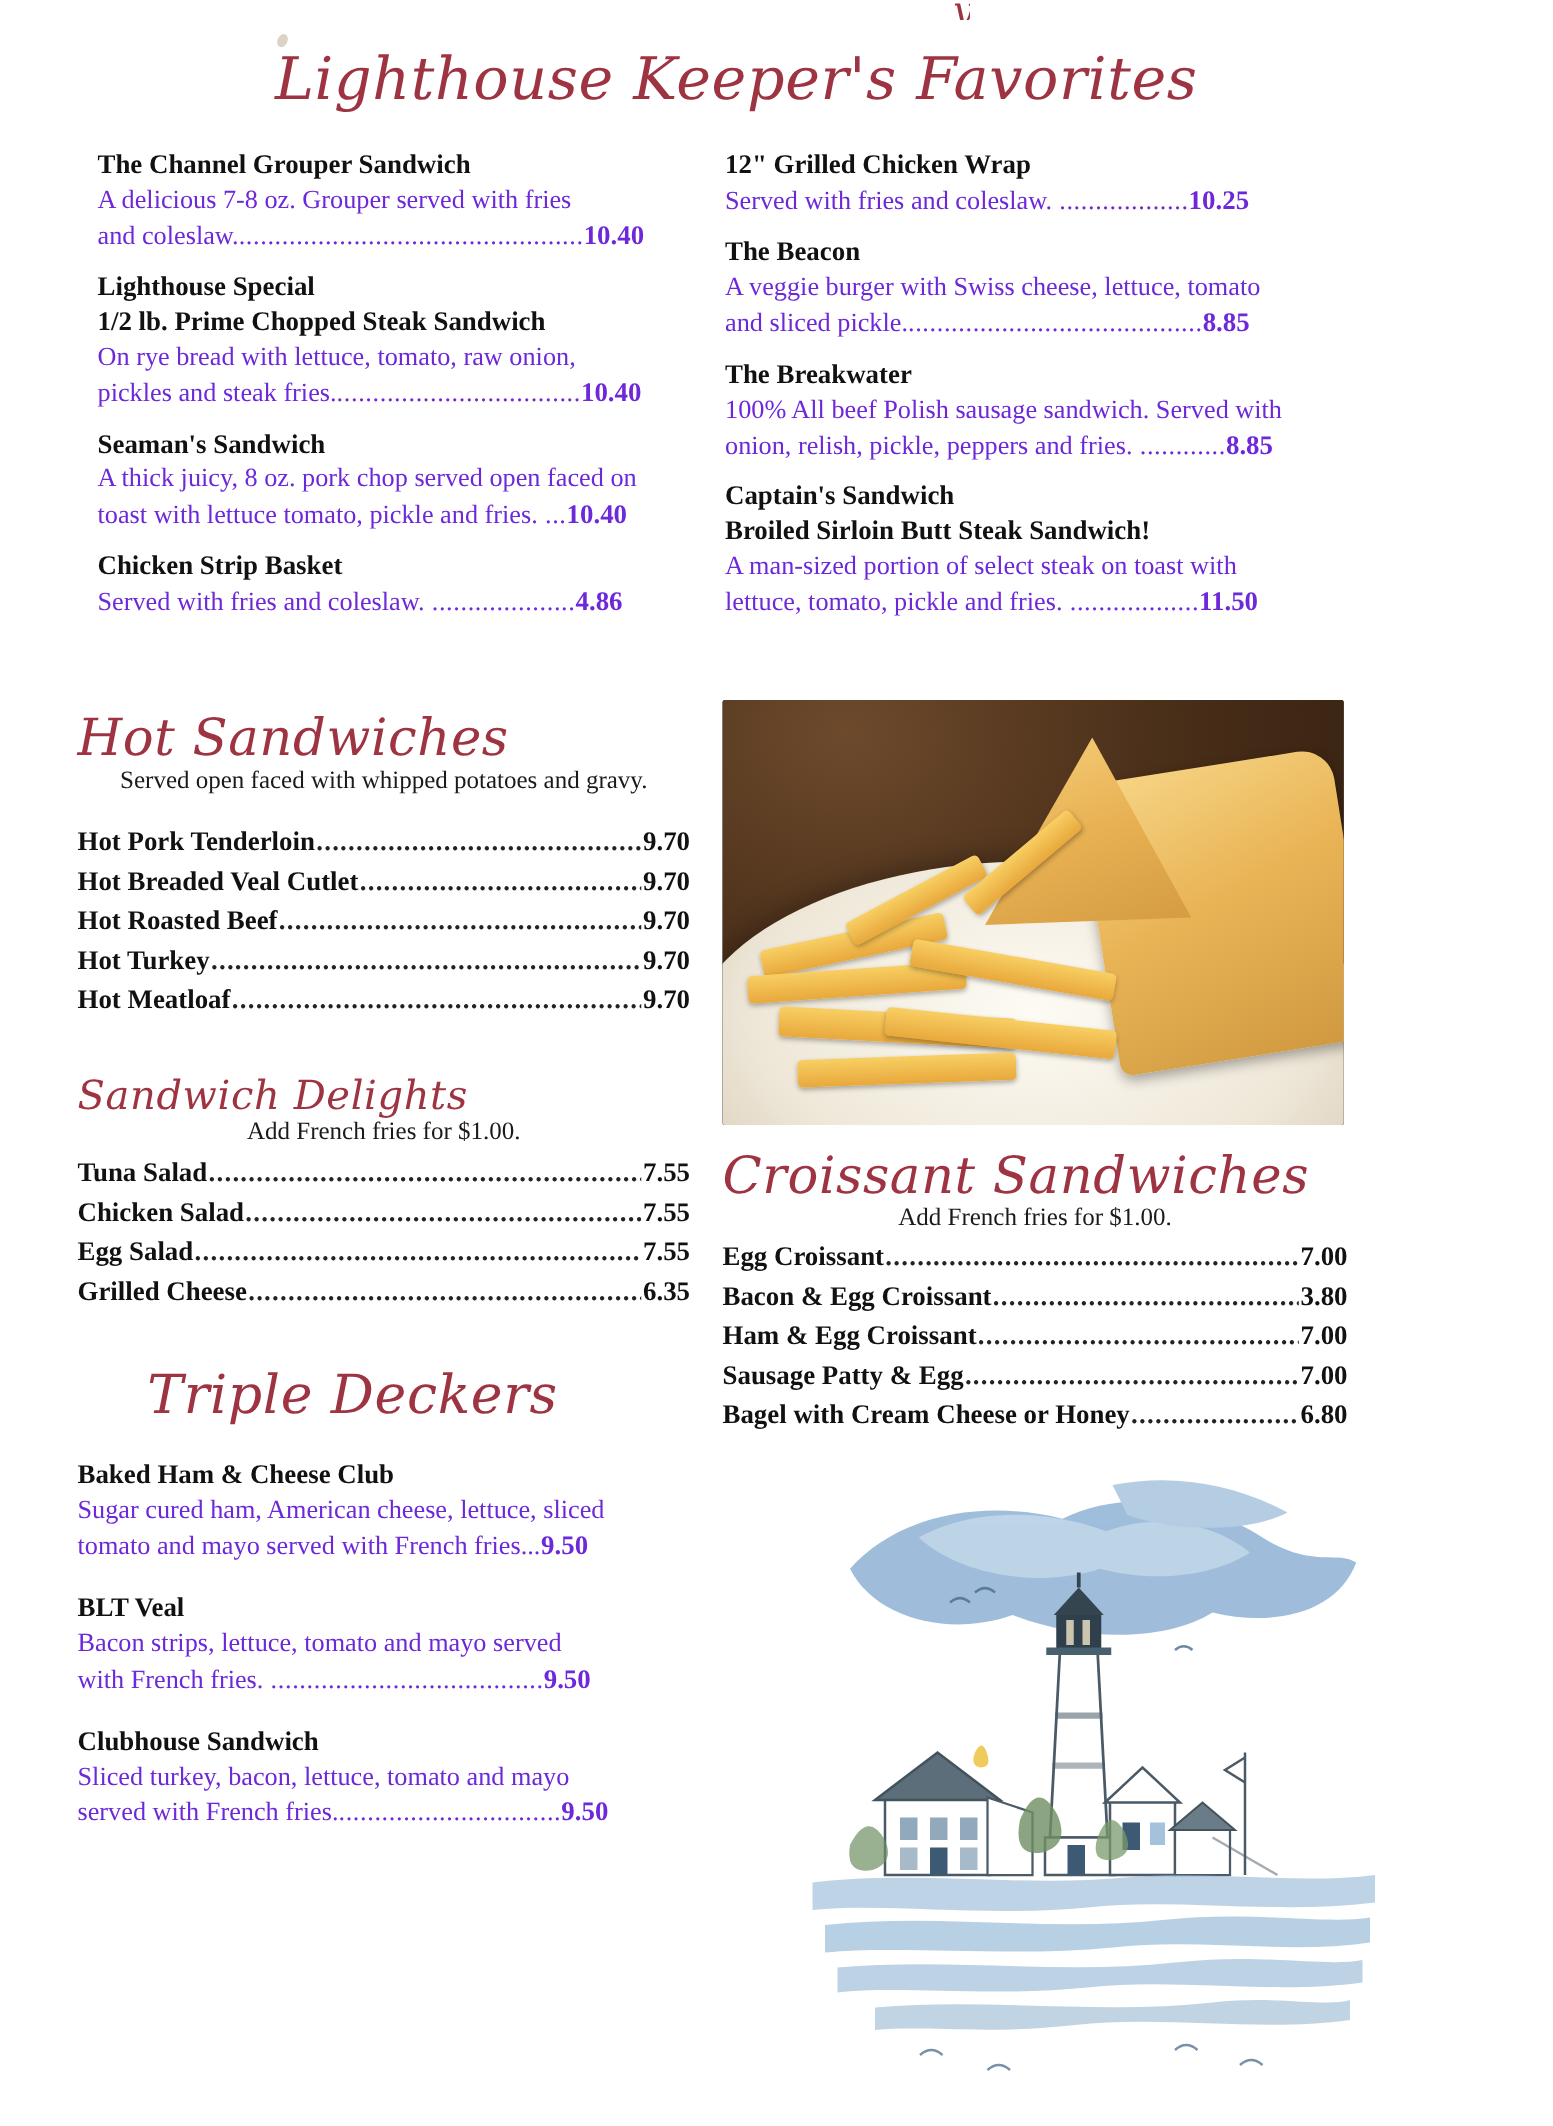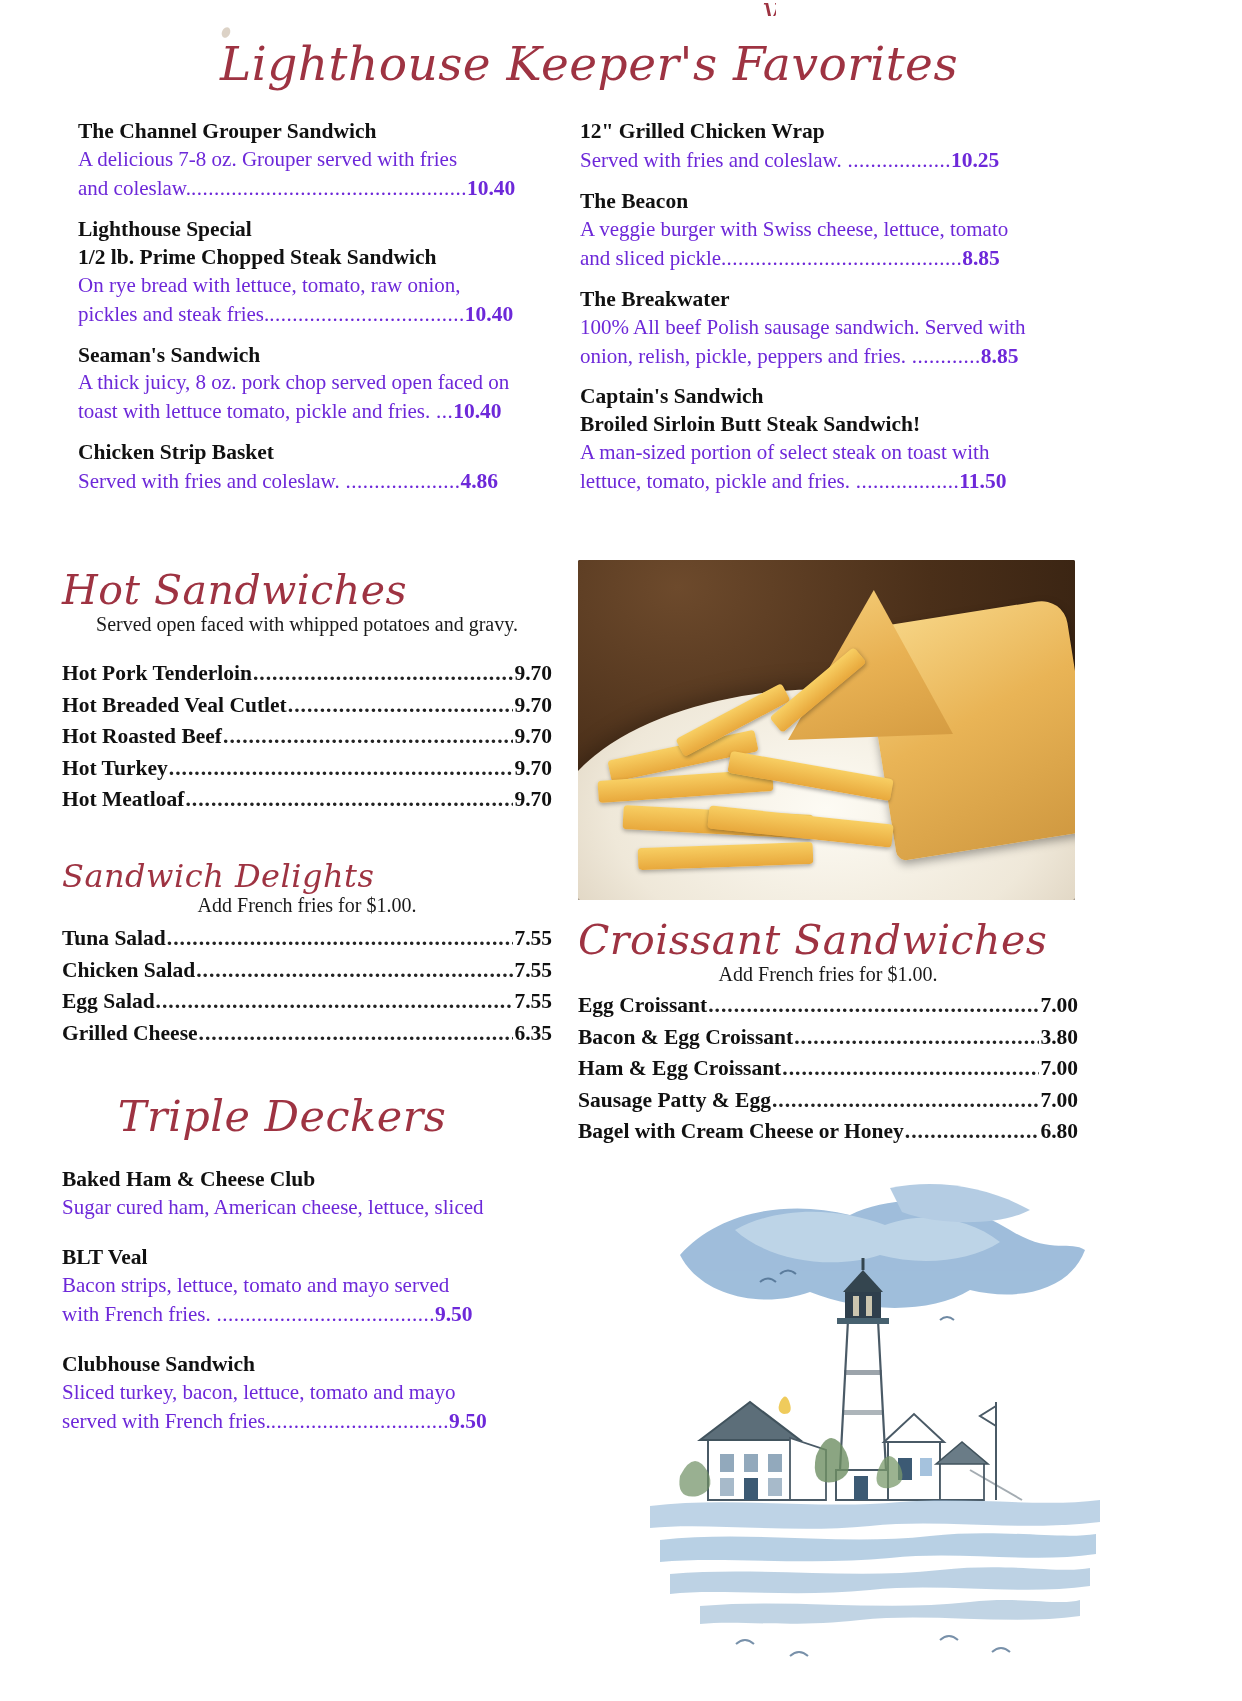--- a/index.html
+++ b/index.html
@@ -360,20 +360,23 @@
 
   </div>
 
   <div class="low-left">
     <div class="sec-title script" style="font-size:43px; text-align:center; width:440px">Triple Deckers</div>
     <div style="height:28px"></div>
 
     <div class="item" style="margin-bottom:22px">
       <div class="item-name">Baked Ham &amp; Cheese Club</div>
       <div class="item-desc">Sugar cured ham, American cheese, lettuce, sliced</div>
+      <div class="item-desc">
+        <span>tomato and mayo served with French fries..</span><span class="dotfill">.</span><span class="price">9.50</span>
+      </div>
     </div>
 
     <div class="item" style="margin-bottom:22px">
       <div class="item-name">BLT Veal</div>
       <div class="item-desc">Bacon strips, lettuce, tomato and mayo served</div>
       <div class="item-desc">
         <span>with French fries.</span><span class="dotfill"> ......................................</span><span class="price">9.50</span>
       </div>
     </div>
 

